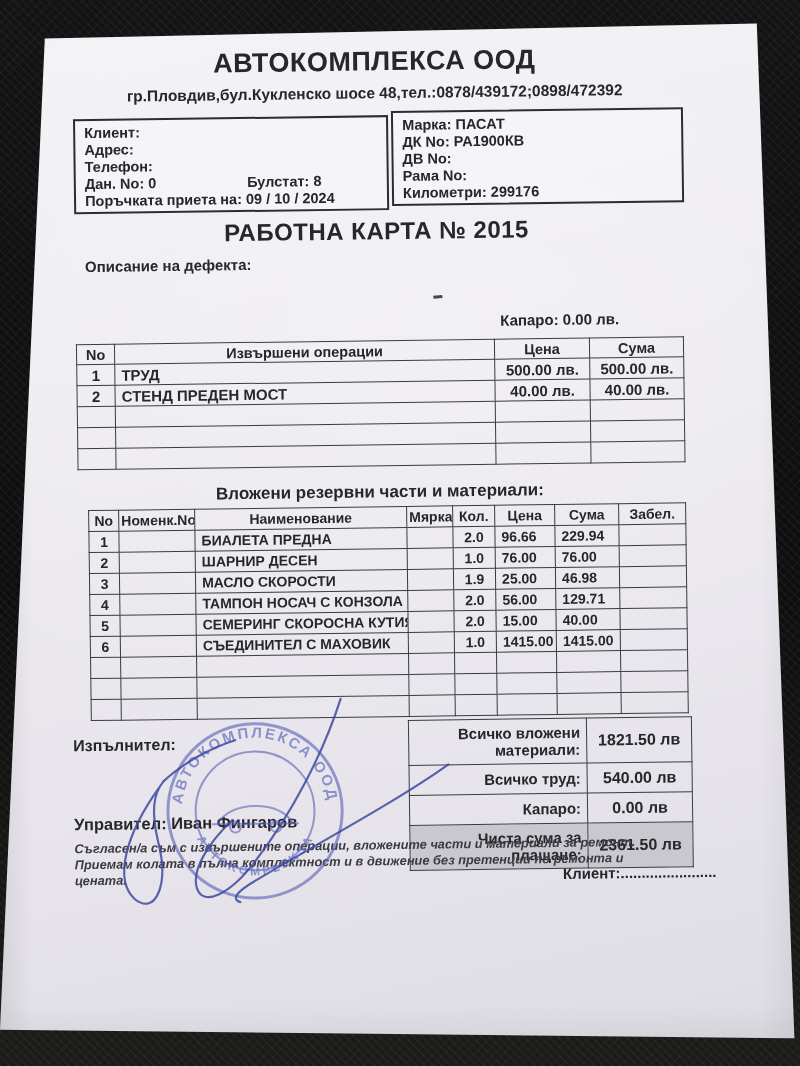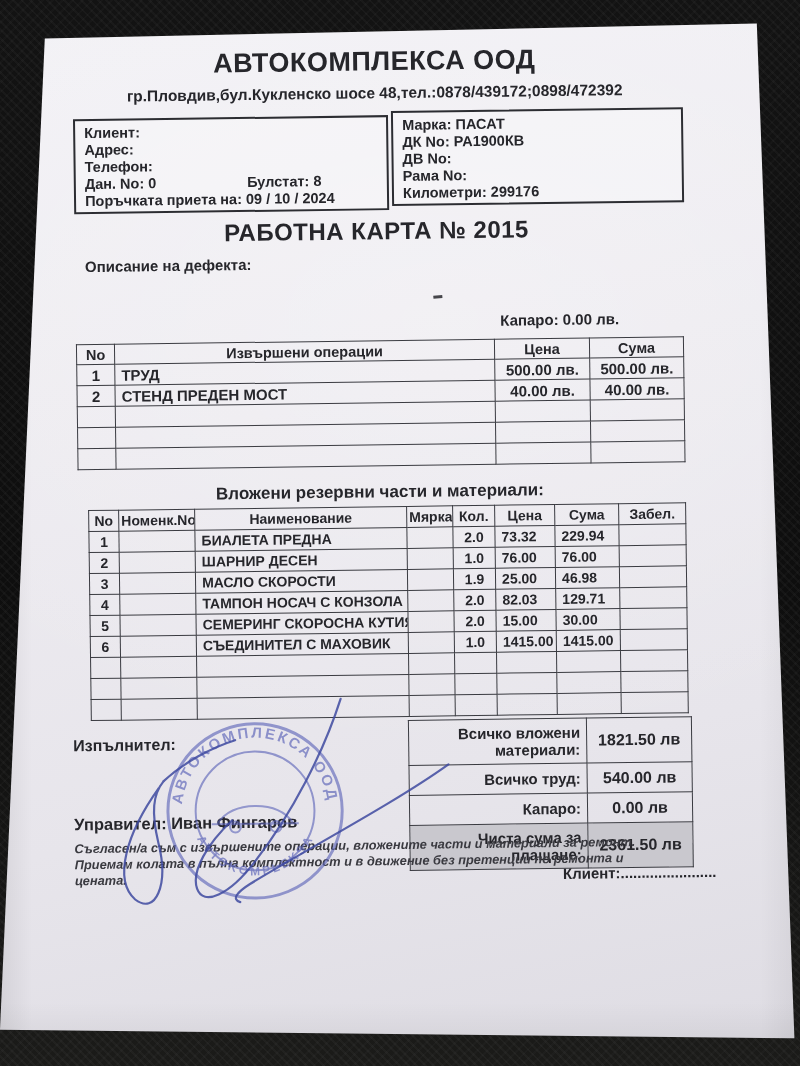--- a/index.html
+++ b/index.html
@@ -169,21 +169,21 @@
       <th>Цена</th>
       <th>Сума</th>
       <th>Забел.</th>
     </tr>
     <tr>
       <td class="c">1</td>
       <td></td>
       <td>БИАЛЕТА ПРЕДНА</td>
       <td></td>
       <td class="c">2.0</td>
-      <td>73.32</td>
+      <td>96.66</td>
       <td>229.94</td>
       <td></td>
     </tr>
     <tr>
       <td class="c">2</td>
       <td></td>
       <td>ШАРНИР ДЕСЕН</td>
       <td></td>
       <td class="c">1.0</td>
       <td>76.00</td>
@@ -199,32 +199,32 @@
       <td>25.00</td>
       <td>46.98</td>
       <td></td>
     </tr>
     <tr>
       <td class="c">4</td>
       <td></td>
       <td>ТАМПОН НОСАЧ С КОНЗОЛА</td>
       <td></td>
       <td class="c">2.0</td>
-      <td>82.03</td>
+      <td>56.00</td>
       <td>129.71</td>
       <td></td>
     </tr>
     <tr>
       <td class="c">5</td>
       <td></td>
       <td>СЕМЕРИНГ СКОРОСНА КУТИЯ</td>
       <td></td>
       <td class="c">2.0</td>
       <td>15.00</td>
-      <td>30.00</td>
+      <td>40.00</td>
       <td></td>
     </tr>
     <tr>
       <td class="c">6</td>
       <td></td>
       <td>СЪЕДИНИТЕЛ С МАХОВИК</td>
       <td></td>
       <td class="c">1.0</td>
       <td>1415.00</td>
       <td>1415.00</td>

